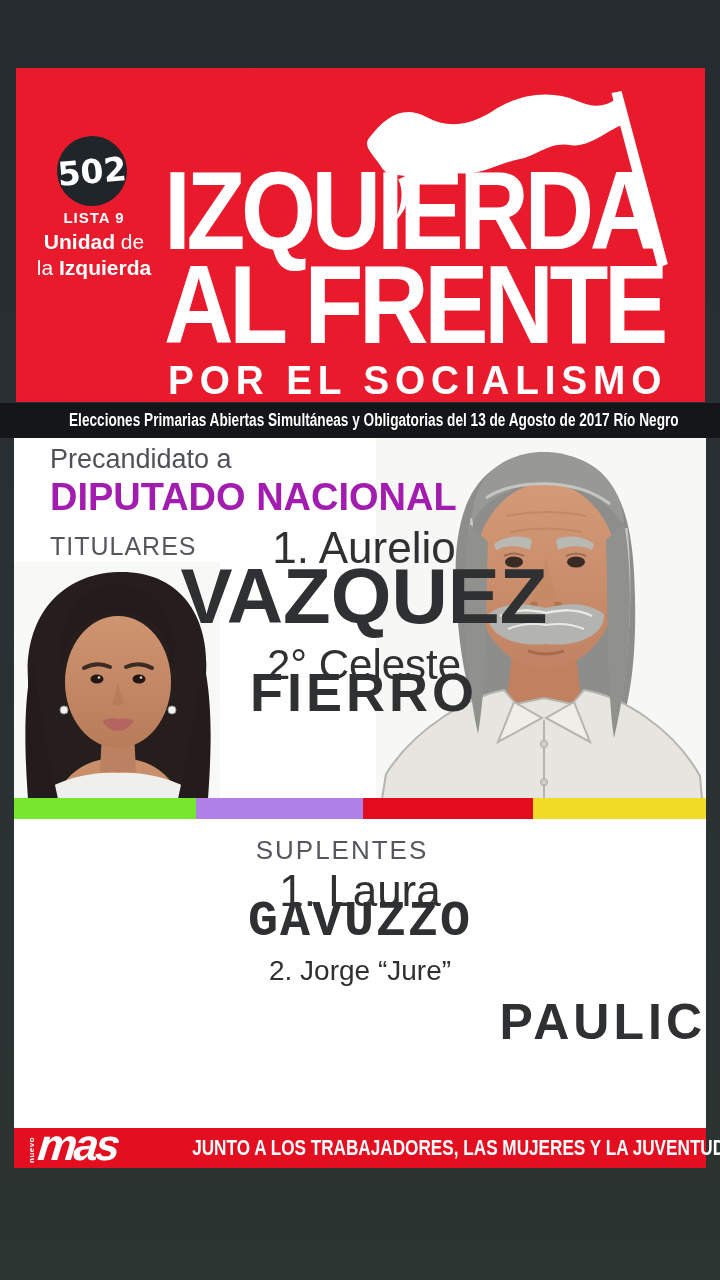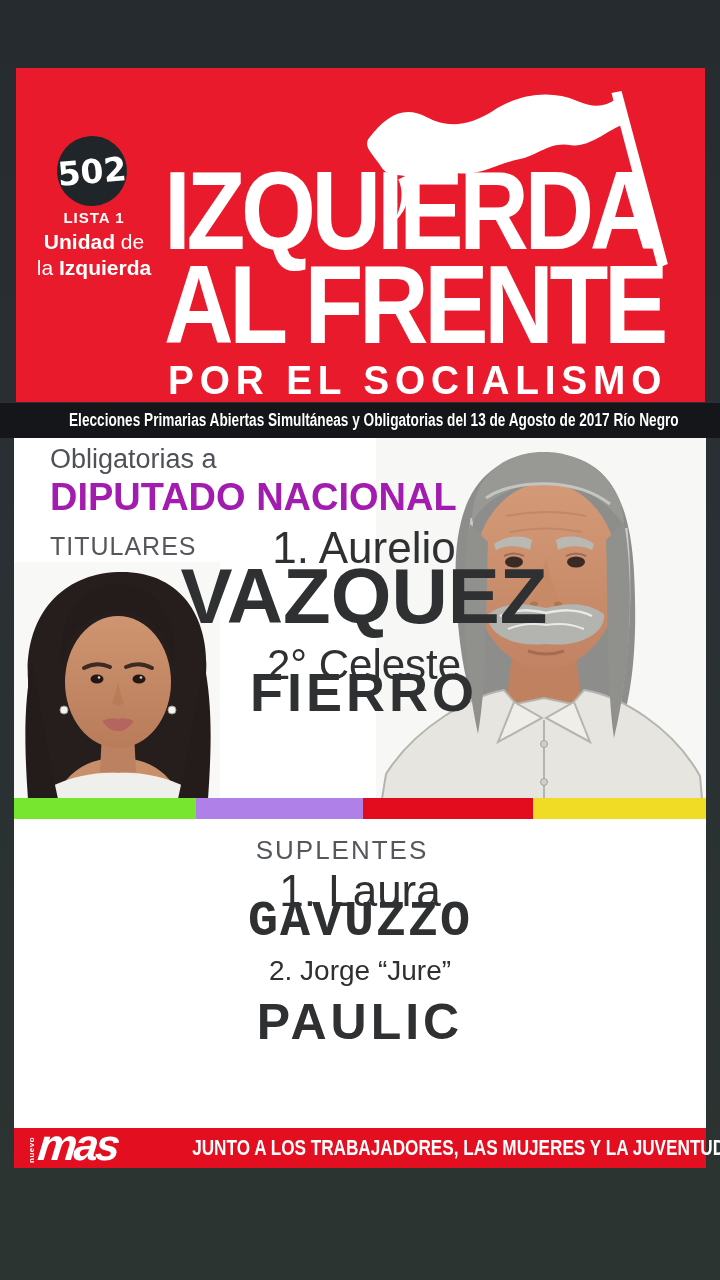--- a/index.html
+++ b/index.html
@@ -57,21 +57,21 @@
   .seg-0 { left:0;    width:182px; }
   .seg-1 { left:182px; width:167px; }
   .seg-2 { left:349px; width:170px; }
   .seg-3 { left:519px; width:173px; }
 
   .suplentes-title { position:absolute; left:0; top:399px; width:656px; text-align:center;
                      font-size:26px; color:#54575b; letter-spacing:2px; line-height:1; }
   .line-laura   { top:431px; font-size:44px; }
   .line-gavuzzo { top:459px; font-size:50px; font-weight:bold; letter-spacing:2px;font-family:Liberation Mono, monospace; }
   .line-jorge   { top:519px; font-size:28px; }
-  .line-paulic  { top:559px; font-size:50px; font-weight:bold; letter-spacing:4px; }
+  .line-paulic  { top:559px; font-size:50px; font-weight:bold; letter-spacing:4px;text-align:right; }
   .sup-line { left:0; width:692px; }
 
   
   .footer-bar { position:absolute; left:14px; top:1128px; width:692px; height:40px;
                 display:flex; align-items:center; }
   .nuevo { position:absolute; left:13px; top:5px; color:#fff; font-weight:bold; font-size:8px;
            writing-mode:vertical-rl; transform:rotate(180deg); letter-spacing:0.5px; height:30px; }
   .mas { color:#fff; font-weight:bold; font-style:italic; font-size:44px; line-height:0.8;
          letter-spacing:-3px; margin-left:24px; transform:skewX(-6deg); padding-bottom:6px; }
   .slogan { flex:1; text-align:center; color:#fff; font-weight:bold; font-size:22px;
@@ -91,21 +91,21 @@
         C250,52 236,66 218,64 C196,60 186,74 166,78 C146,82 128,94 108,92
         C88,90 74,102 58,96 C46,92 34,96 28,84 C20,72 12,66 16,58 Z"></path>
       <path fill="#fff" d="M54,94 C60,114 54,130 42,140 C52,120 50,106 46,98 Z"></path>
     </svg>
 
     <div class="badge-circle">
       <span class="badge-number">502</span>
     </div>
 
     <div class="lista-block">
-      <div class="lista-label">LISTA 1</div>
+      <div class="lista-label">LISTA 9</div>
       <div class="lista-line">
         <b>Unidad</b>
         <span>de</span>
       </div>
       <div class="lista-line">
         <span>la</span>
         <b>Izquierda</b>
       </div>
     </div>
 
@@ -117,21 +117,21 @@
     <div class="subtitle">POR EL SOCIALISMO</div>
   </div>
 
   <div class="elections-strip" style="background: rgb(20, 22, 25);">
     <span class="elections-text">Elecciones Primarias Abiertas Simultáneas y Obligatorias del 13 de Agosto de 2017 Río Negro</span>
   </div>
 
   <div class="card">
 
     <div class="office-block">
-      <div class="office-intro">Obligatorias a</div>
+      <div class="office-intro">Precandidato a</div>
       <div class="office-name">DIPUTADO NACIONAL</div>
       <div class="office-sub">TITULARES</div>
     </div>
 
     <svg class="photo-left" viewBox="0 0 206 237">
       <defs>
         <linearGradient id="skinW" x1="0" y1="0" x2="0" y2="1">
           <stop offset="0" stop-color="#cf9470"></stop>
             <stop offset="1" stop-color="#b87c5a"></stop>
         </linearGradient>

